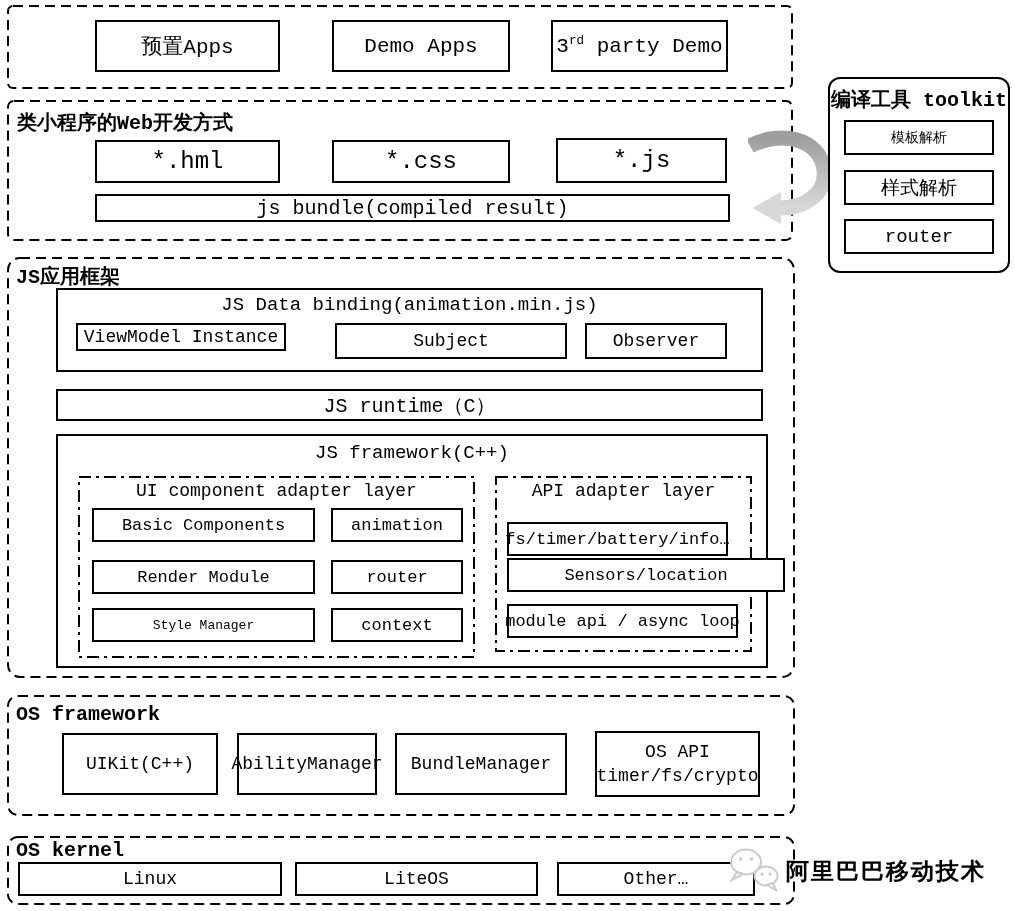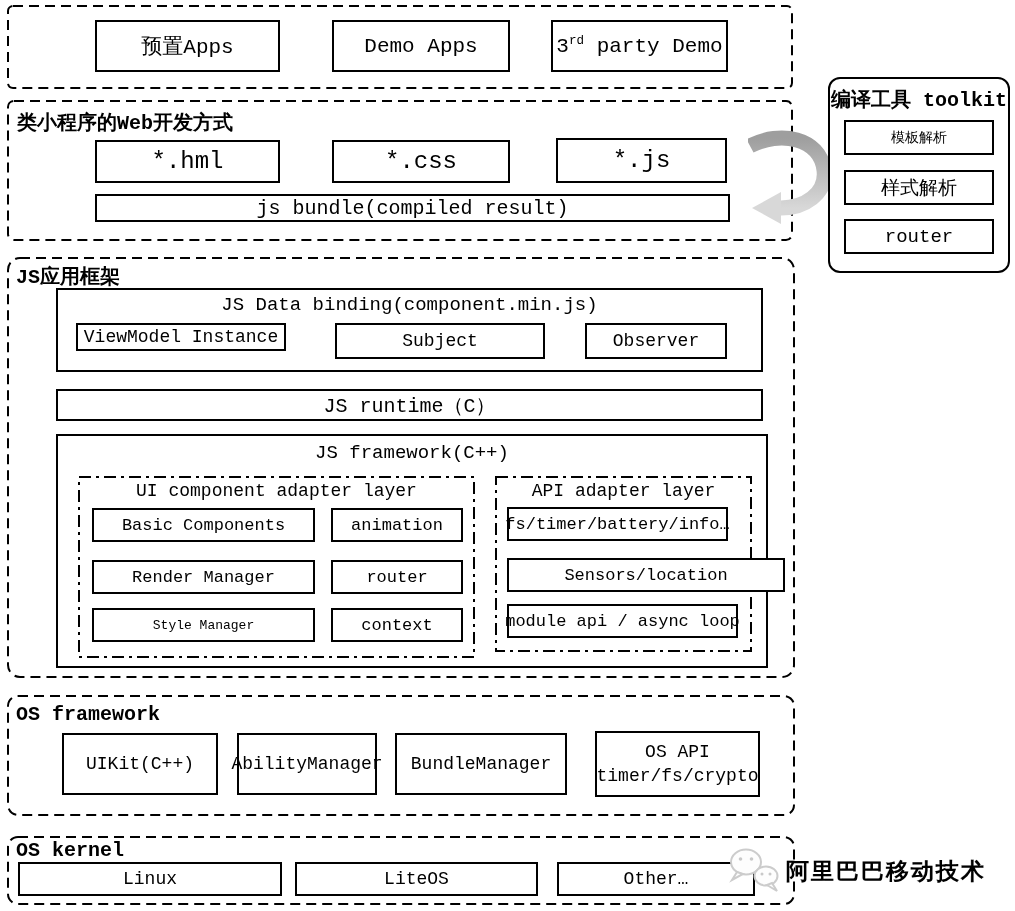--- a/index.html
+++ b/index.html
@@ -92,25 +92,25 @@
     </div>
   </div>
 
   <div class="sec" style="left:7px;top:257px;width:788px;height:421px;">
     <svg class="secborder" width="788" height="421">
       <rect x="1" y="1" width="786" height="419" rx="12" fill="none" stroke="#000" stroke-width="2" stroke-dasharray="10 6"></rect>
     </svg>
     <div class="sec-title" style="left:9px;top:6px;">JS应用框架</div>
 
     <div class="box" style="left:49px;top:31px;width:707px;height:84px;display:block;">
-      <div class="heading" style="top:4px;font-size:19px;">JS Data binding(component.min.js)</div>
+      <div class="heading" style="top:4px;font-size:19px;">JS Data binding(animation.min.js)</div>
       <div class="box" style="left:18px;top:33px;width:210px;height:28px;font-size:18px;">
         <span>ViewModel Instance</span>
       </div>
-      <div class="box" style="left:277px;top:33px;width:210px;height:36px;font-size:18px;">
+      <div class="box" style="left:277px;top:33px;width:232px;height:36px;font-size:18px;">
         <span>Subject</span>
       </div>
       <div class="box" style="left:527px;top:33px;width:142px;height:36px;font-size:18px;">
         <span>Observer</span>
       </div>
     </div>
 
     <div class="box" style="left:49px;top:132px;width:707px;height:32px;font-size:20px;">
       <span>JS runtime（C）</span>
     </div>
@@ -123,39 +123,39 @@
           <rect x="1" y="1" width="395" height="180" fill="none" stroke="#000" stroke-width="2" stroke-dasharray="12 5 3 5"></rect>
         </svg>
         <div class="heading" style="top:5px;font-size:18px;">UI component adapter layer</div>
         <div class="box" style="left:253px;top:32px;width:132px;height:34px;font-size:17px;">
           <span>animation</span>
         </div>
         <div class="box" style="left:14px;top:32px;width:223px;height:34px;font-size:17px;">
           <span>Basic Components</span>
         </div>
         <div class="box" style="left:14px;top:84px;width:223px;height:34px;font-size:17px;">
-          <span>Render Manager</span>
+          <span>Render Module</span>
         </div>
         <div class="box" style="left:253px;top:84px;width:132px;height:34px;font-size:17px;">
           <span>router</span>
         </div>
         <div class="box" style="left:14px;top:132px;width:223px;height:34px;font-size:13px;">
           <span>Style Manager</span>
         </div>
         <div class="box" style="left:253px;top:132px;width:132px;height:34px;font-size:17px;">
           <span>context</span>
         </div>
       </div>
 
       <div class="sec" style="left:437px;top:40px;width:257px;height:176px;">
         <svg class="secborder" width="257" height="176">
           <rect x="1" y="1" width="255" height="174" fill="none" stroke="#000" stroke-width="2" stroke-dasharray="12 5 3 5"></rect>
         </svg>
         <div class="heading" style="top:5px;font-size:18px;">API adapter layer</div>
-        <div class="box" style="left:12px;top:31px;width:221px;height:34px;font-size:17px;">
+        <div class="box" style="left:12px;top:46px;width:221px;height:34px;font-size:17px;">
           <span>fs/timer/battery/info…</span>
         </div>
         <div class="box" style="left:12px;top:82px;width:278px;height:34px;font-size:17px;">
           <span>Sensors/location</span>
         </div>
         <div class="box" style="left:12px;top:128px;width:231px;height:34px;font-size:17px;">
           <span>module api / async loop</span>
         </div>
       </div>
     </div>

